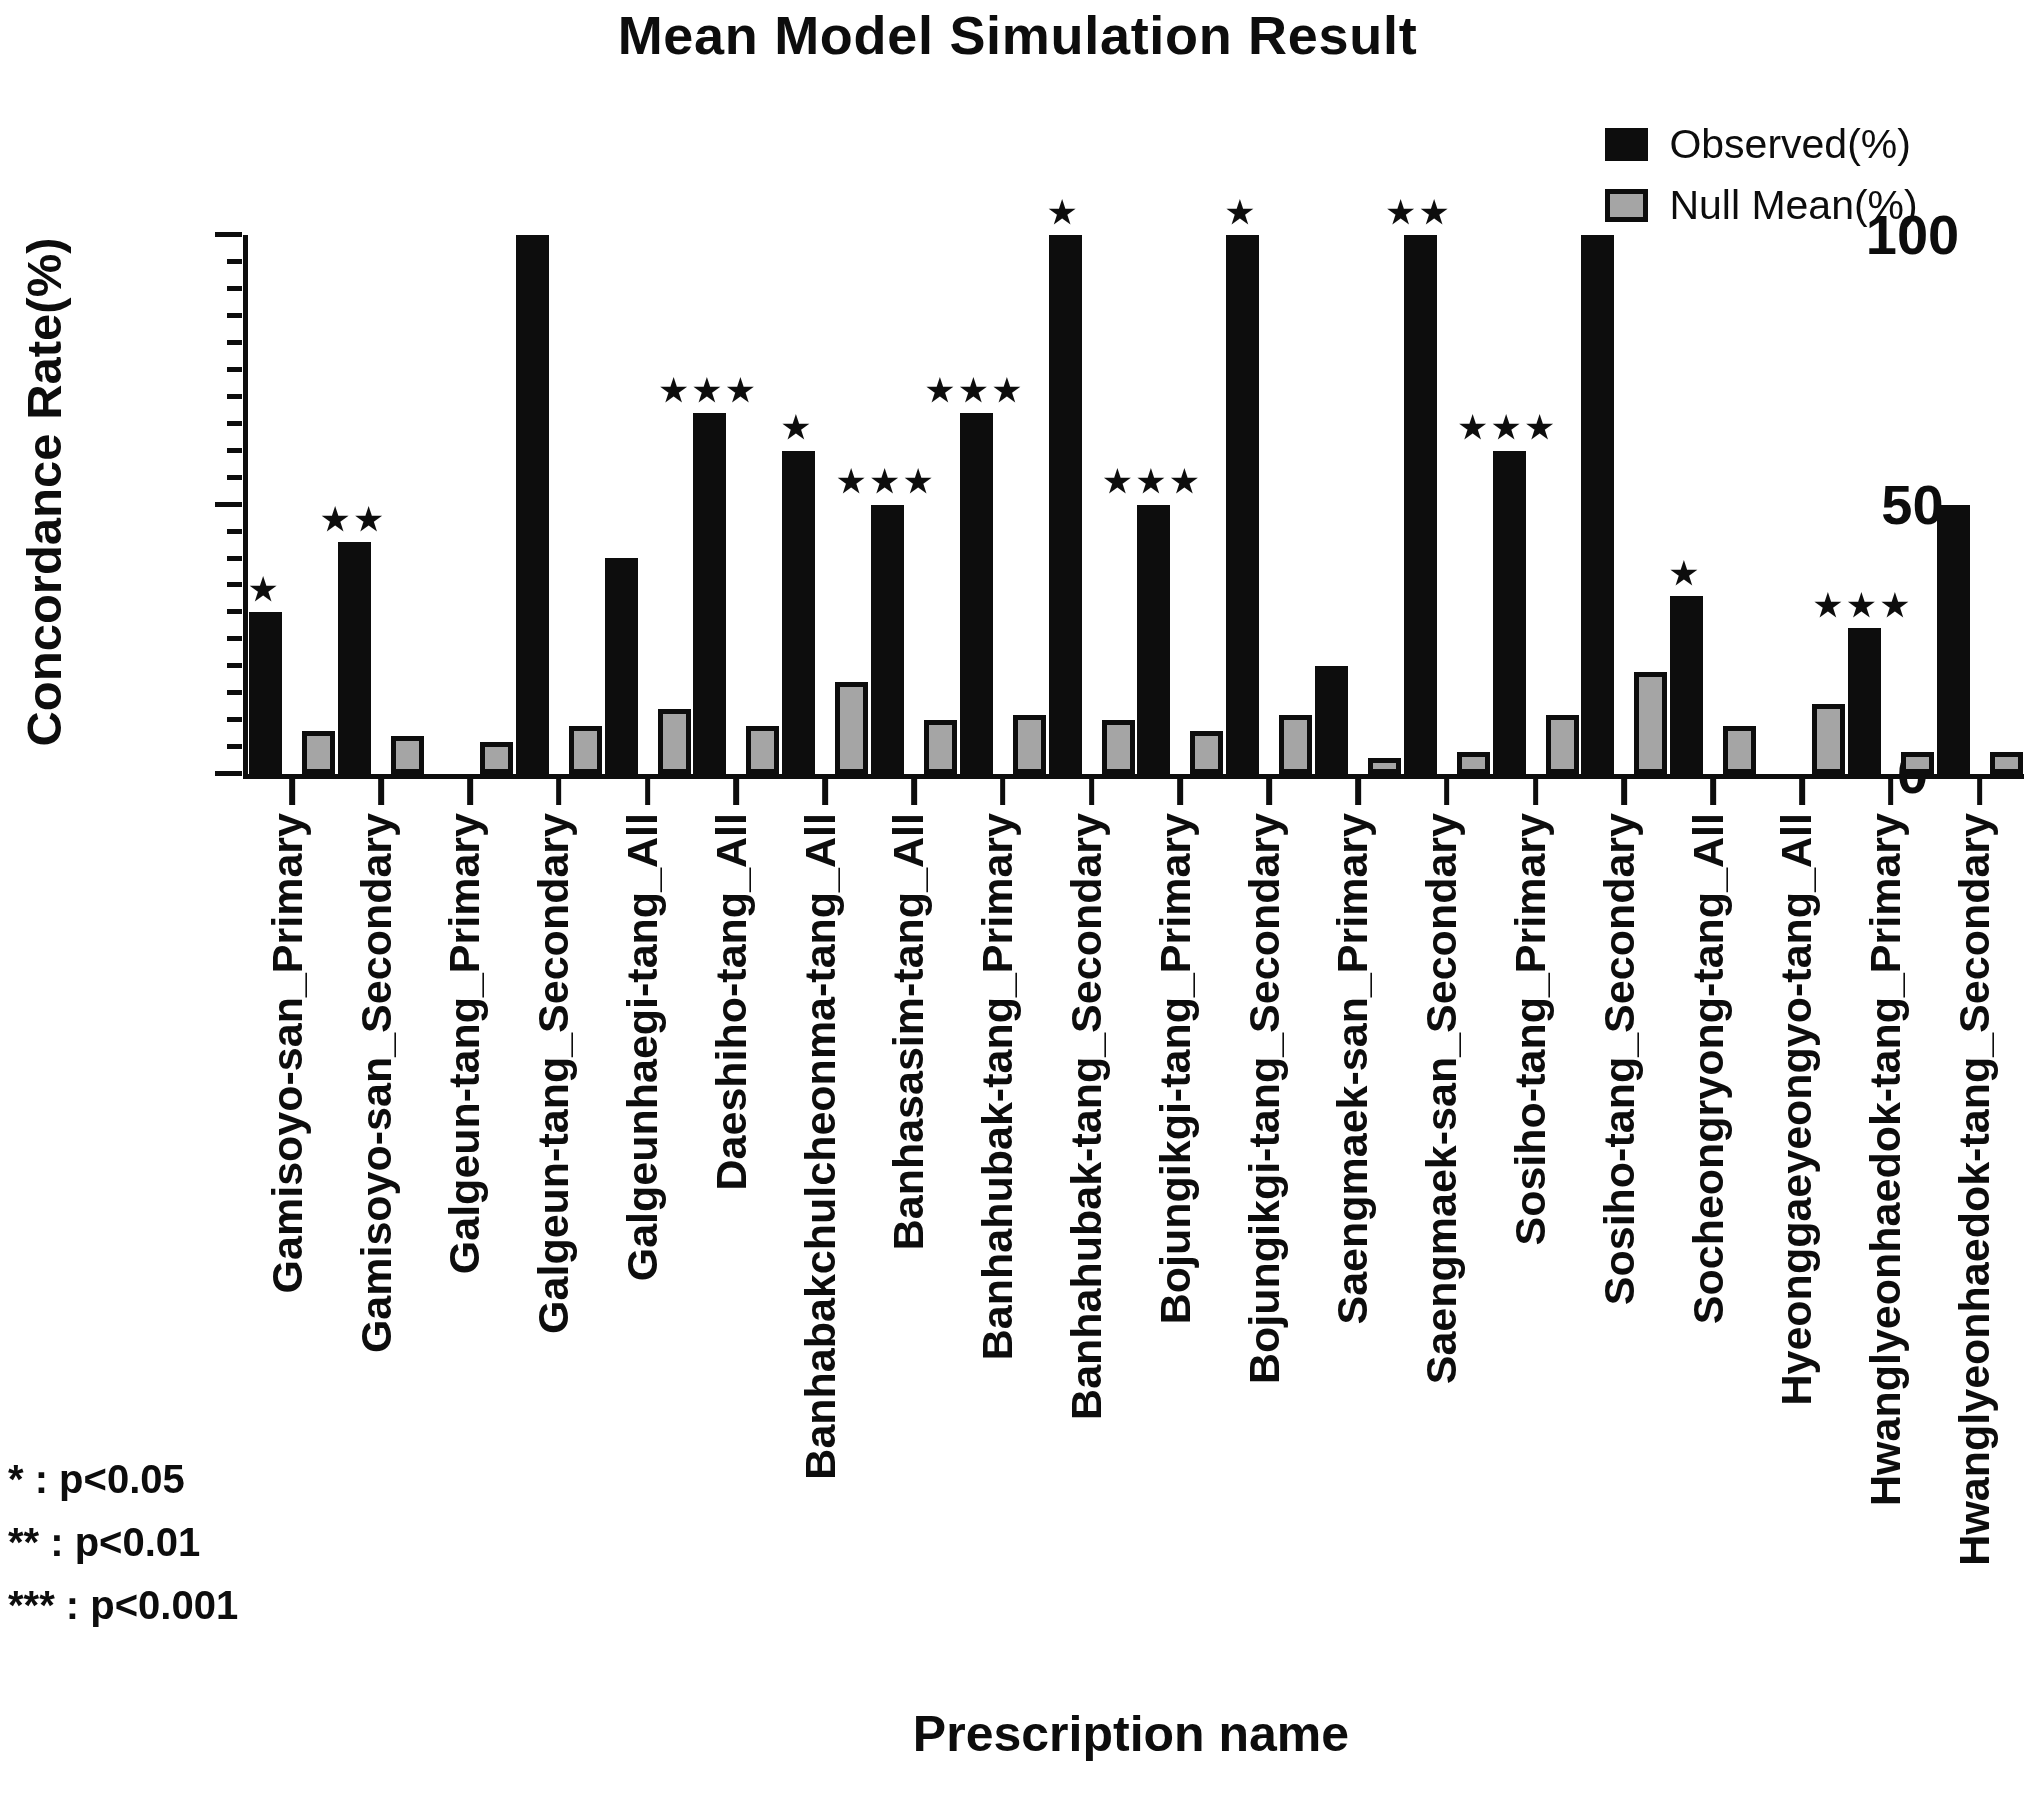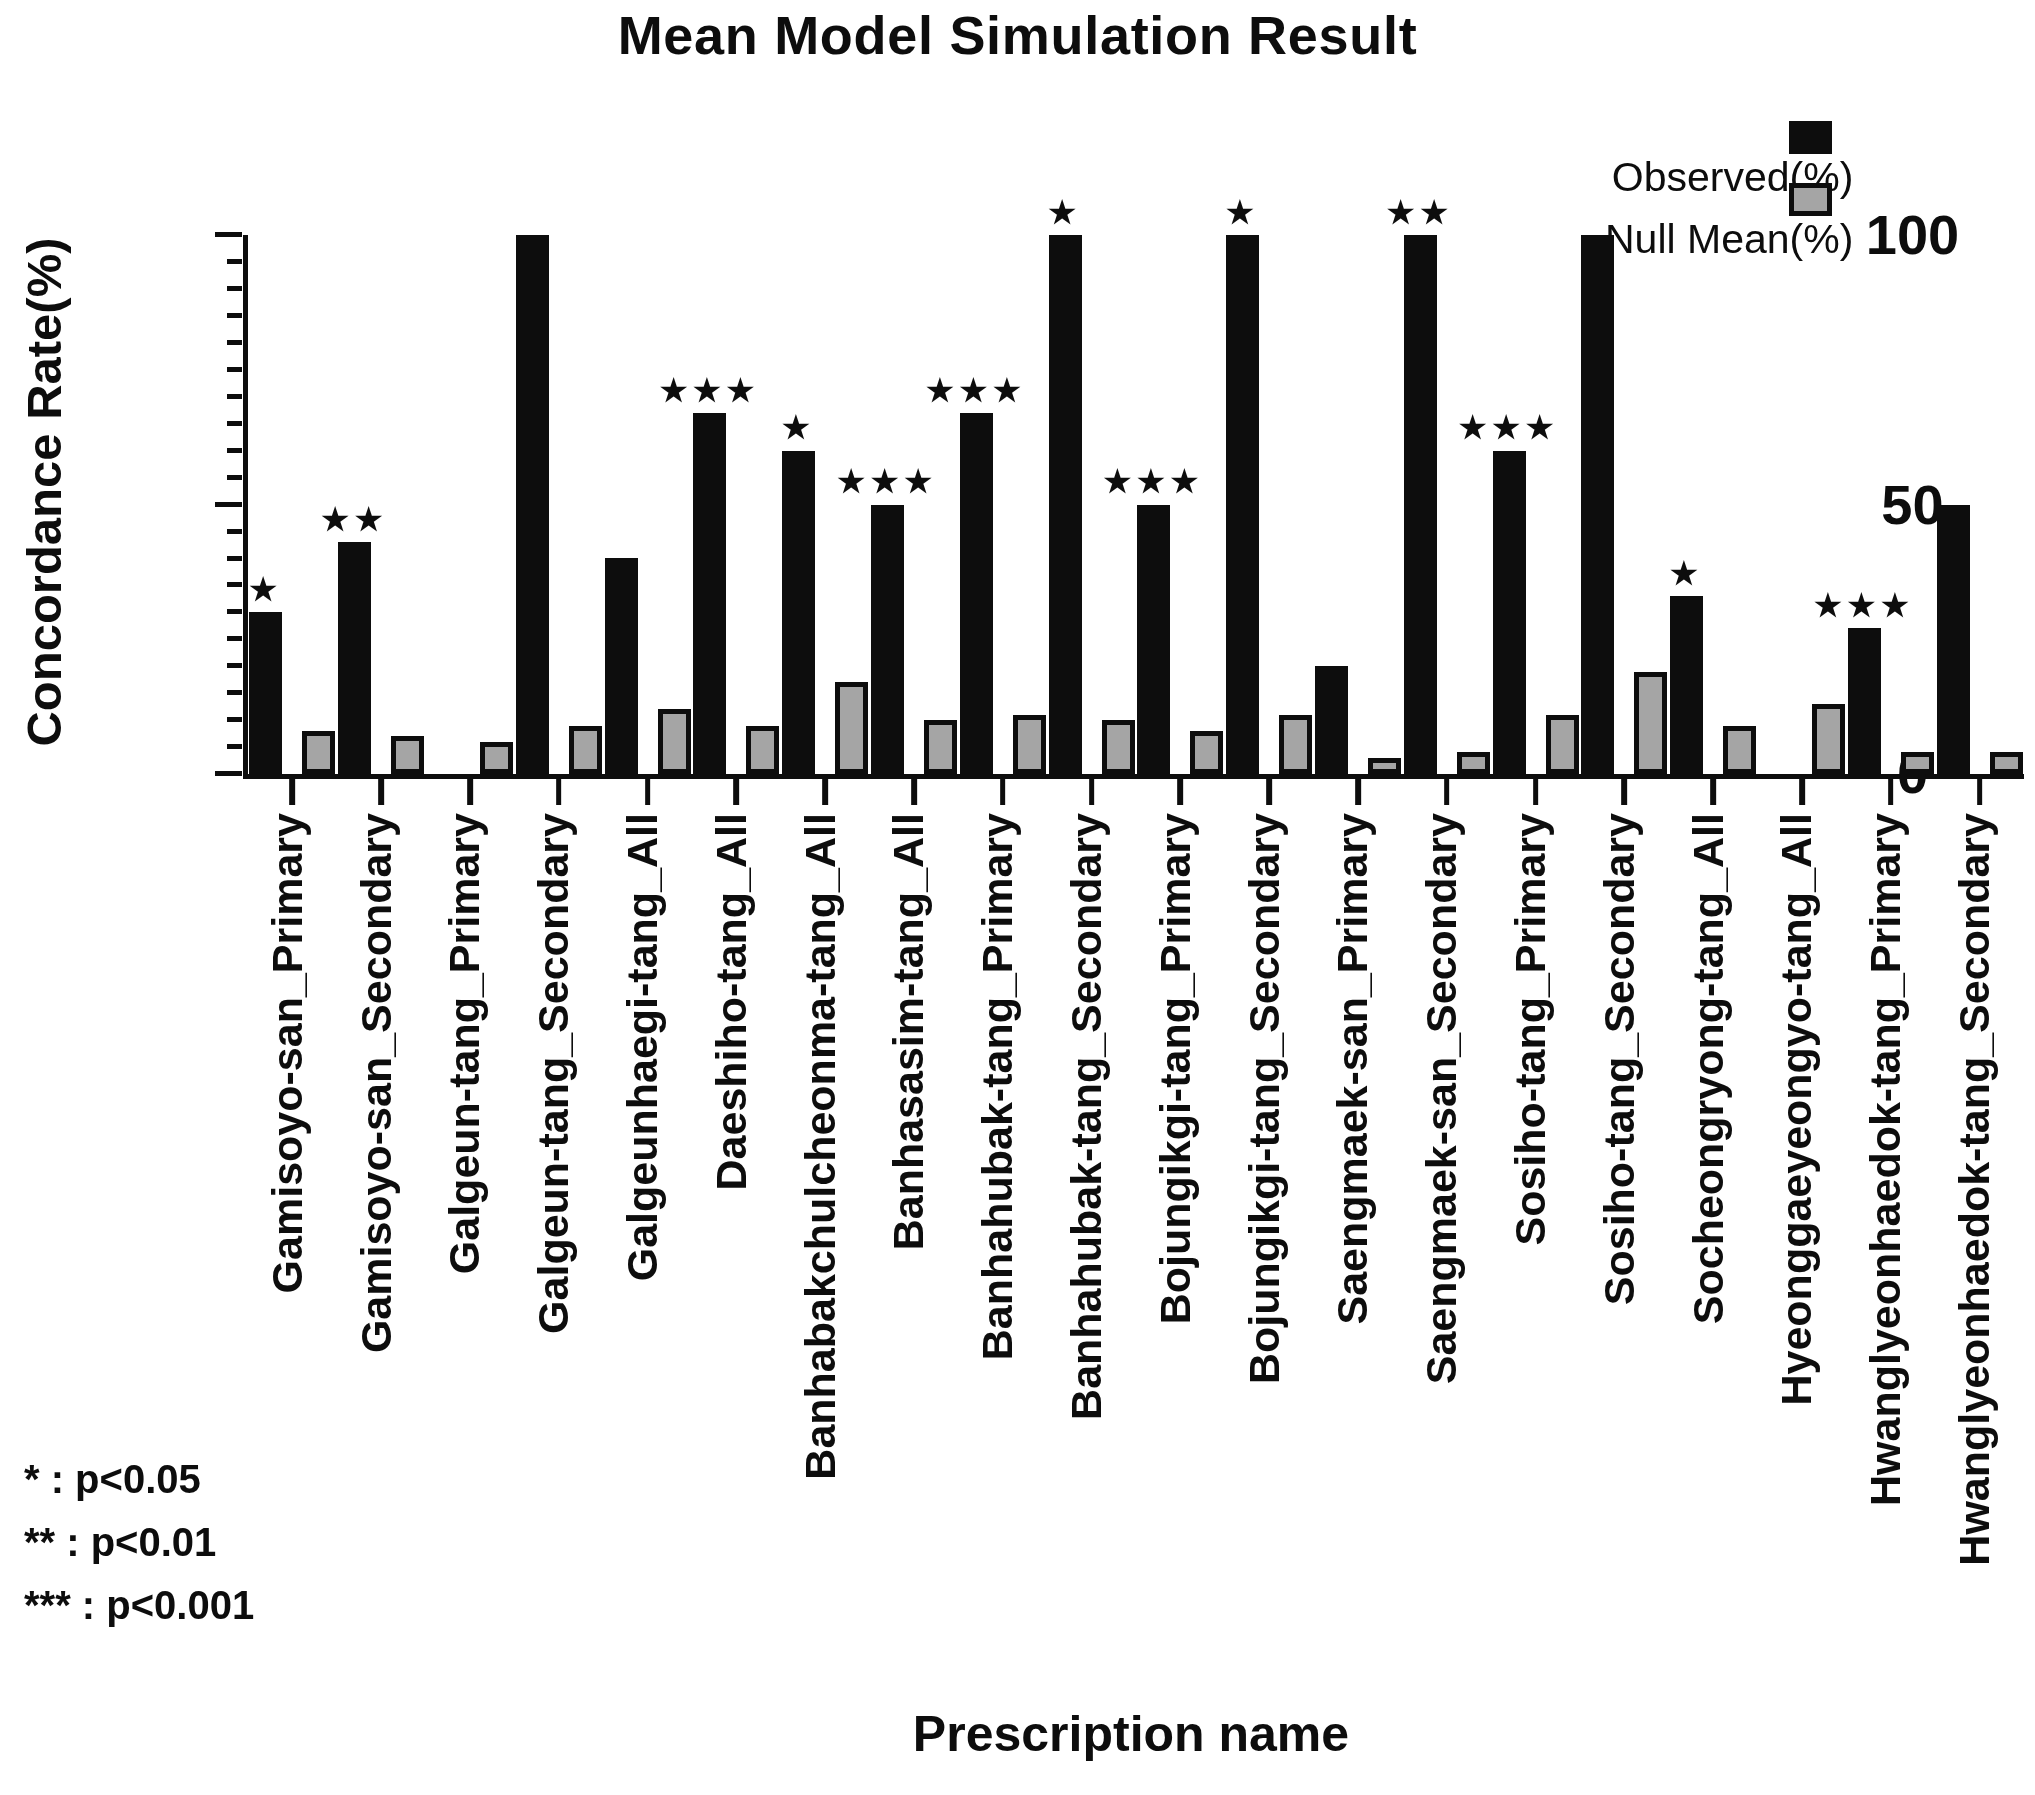--- a/index.html
+++ b/index.html
@@ -7,21 +7,21 @@
     width:2035px;height:1796px;position:relative;overflow:hidden;
     font-family:"Liberation Sans",sans-serif;color:#0d0d0d;
   }
   
   .chart-title{
     position:absolute;top:4.3px;left:0;width:100%;text-align:center;
     font-size:54px;font-weight:bold;letter-spacing:0.7px;
   }
   
   .legend{position:absolute;top:121px;left:1605px;}
-  .legend-row{display:flex;align-items:flex-end;height:46px;margin-bottom:15.7px;flex-direction:column;}
+  .legend-row{display:flex;align-items:center;height:46px;margin-bottom:15.7px;}
   .legend-swatch{width:43px;height:33px;margin-right:21.4px;flex:0 0 auto;}
   .legend-swatch.solid{background:#0d0d0d;}
   .legend-swatch.outlined{background:#a5a5a5;border:5.7px solid #0d0d0d;box-sizing:border-box;}
   .legend-label{font-size:41px;font-weight:400;white-space:nowrap;}
   
   .y-axis-title{
     position:absolute;top:492px;left:44px;transform:translate(-50%,-50%) rotate(-90deg);
     font-size:49px;font-weight:bold;white-space:nowrap;
   }
   
@@ -51,21 +51,21 @@
   
   .cat-labels{
     position:absolute;left:243px;top:813px;width:1776px;height:920px;display:flex;
   }
   .lab-cell{flex:1 1 0;display:flex;justify-content:center;align-items:flex-start;height:100%;}
   .cat-label{
     writing-mode:vertical-rl;transform:rotate(180deg);
     font-size:43px;font-weight:bold;white-space:nowrap;line-height:43px;
   }
   
-  .footnote{position:absolute;left:24px;top:1448px;font-size:40px;font-weight:bold;line-height:63px;}
+  .footnote{position:absolute;left:8px;top:1448px;font-size:40px;font-weight:bold;line-height:63px;}
   
   .x-axis-title{
     position:absolute;left:243px;width:1776px;top:1705px;text-align:center;
     font-size:50px;font-weight:bold;
   }
 </style>
 </head>
 <body>
 
 <div class="chart-title">Mean Model Simulation Result</div>

